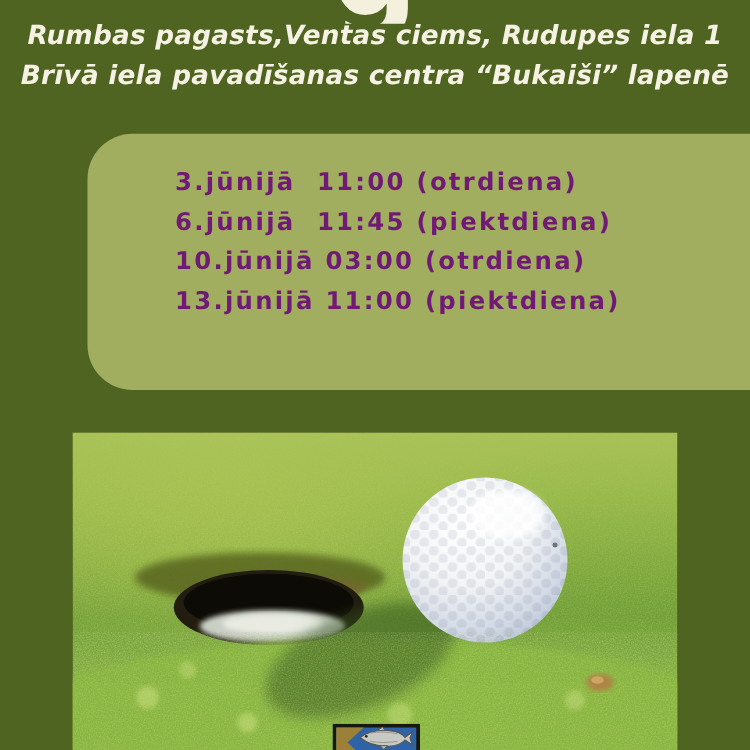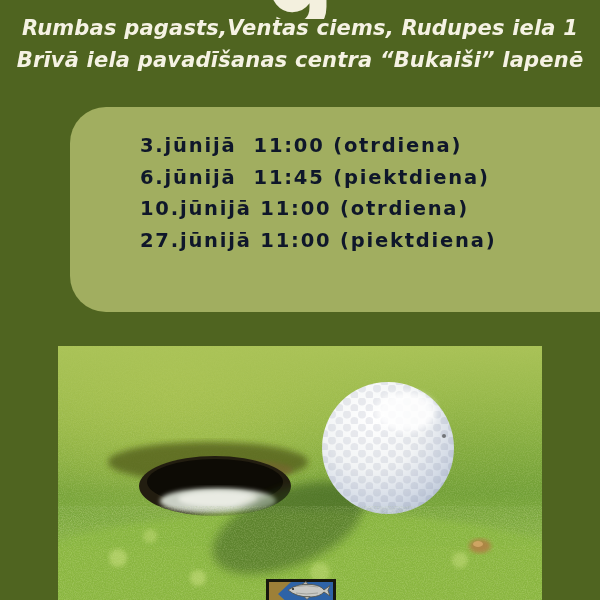--- a/index.html
+++ b/index.html
@@ -24,21 +24,21 @@
   }
   .subtitle div{white-space:pre;}
   
   .schedule-card{
     position:absolute;left:70px;top:107px;width:530px;height:205px;
     background:#a1ae60;border-radius:36px 0 0 36px;
     box-sizing:border-box;padding:23px 0 0 70px;
   }
   .schedule-row{
     font-size:19.5px;font-weight:700;line-height:31.5px;height:31.5px;
-    color:#0f172a;letter-spacing:1.8px;white-space:pre;
+    color:#701a75;letter-spacing:1.8px;white-space:pre;
   }
   
   .photo{
     position:absolute;left:58px;top:346px;width:484px;height:254px;overflow:hidden;
   }
   .photo svg{display:block;}
   
   .emblem{
     position:absolute;left:266px;top:579px;width:70px;height:50px;
   }
@@ -53,22 +53,22 @@
   </div>
 
   <div class="subtitle">
     <div>Rumbas pagasts,Ventas ciems, Rudupes iela 1</div>
     <div>Brīvā iela pavadīšanas centra “Bukaiši” lapenē</div>
   </div>
 
   <div class="schedule-card">
     <div class="schedule-row">3.jūnijā  11:00 (otrdiena)</div>
     <div class="schedule-row">6.jūnijā  11:45 (piektdiena)</div>
-    <div class="schedule-row">10.jūnijā 11:00 (otrdiena)</div>
-    <div class="schedule-row">27.jūnijā 11:00 (piektdiena)</div>
+    <div class="schedule-row">10.jūnijā 03:00 (otrdiena)</div>
+    <div class="schedule-row">13.jūnijā 11:00 (piektdiena)</div>
   </div>
 
   <div class="photo">
     <svg width="484" height="254" viewBox="0 0 484 254" xmlns="http://www.w3.org/2000/svg">
       <defs>
         <linearGradient id="grassGrad" x1="0" y1="0" x2="0" y2="1">
           <stop offset="0" stop-color="#aac257"></stop>
           <stop offset="0.18" stop-color="#9abb4a"></stop>
           <stop offset="0.42" stop-color="#81aa3d"></stop>
           <stop offset="0.58" stop-color="#73a137"></stop>

